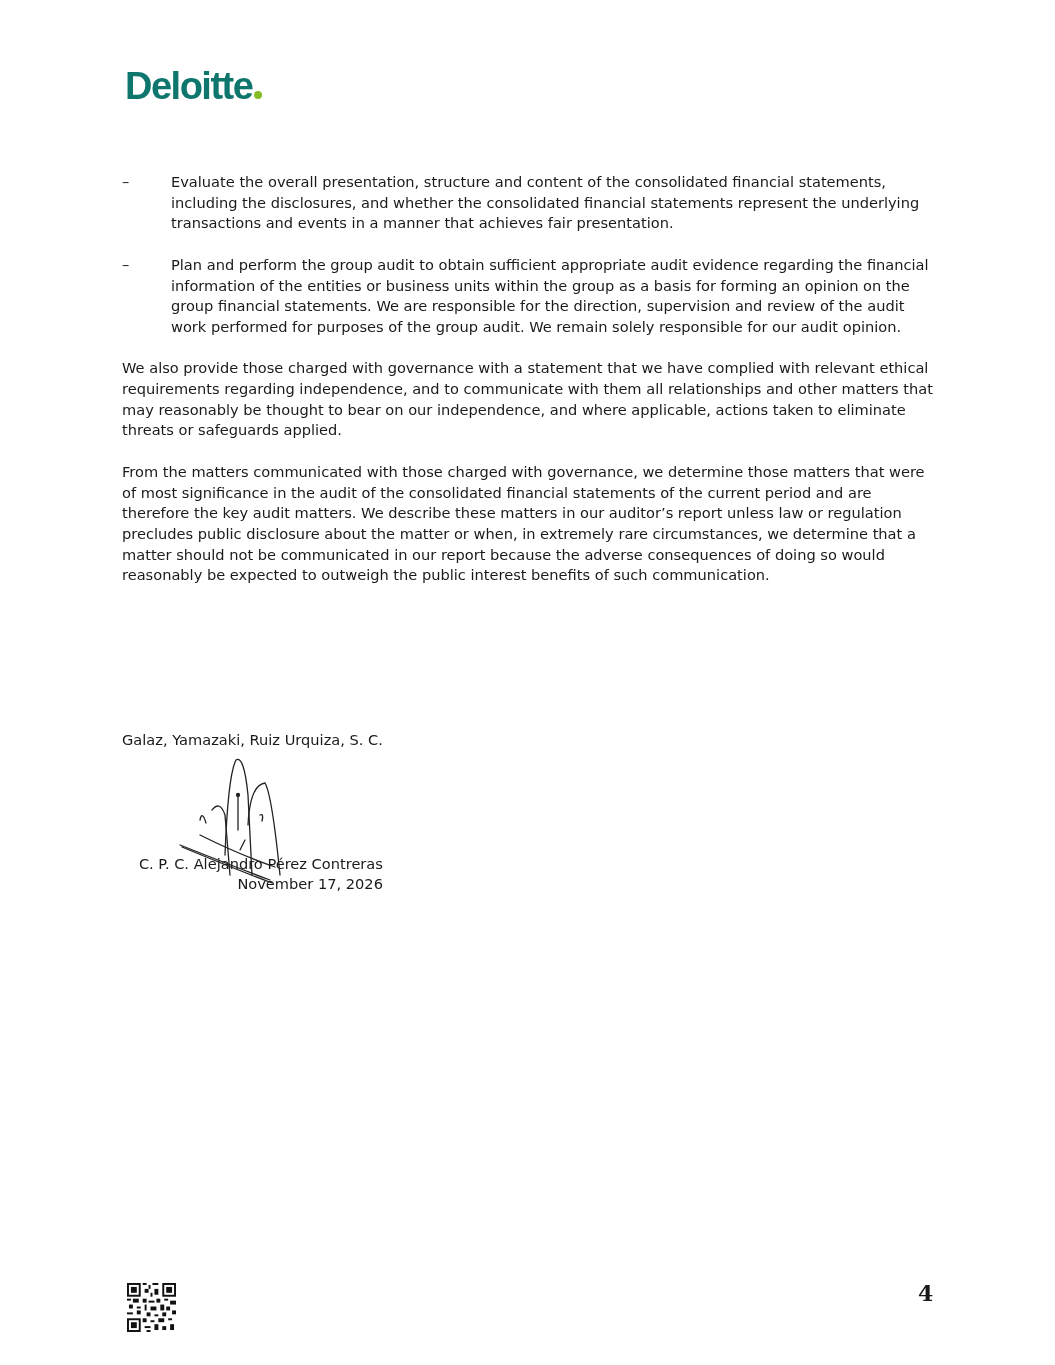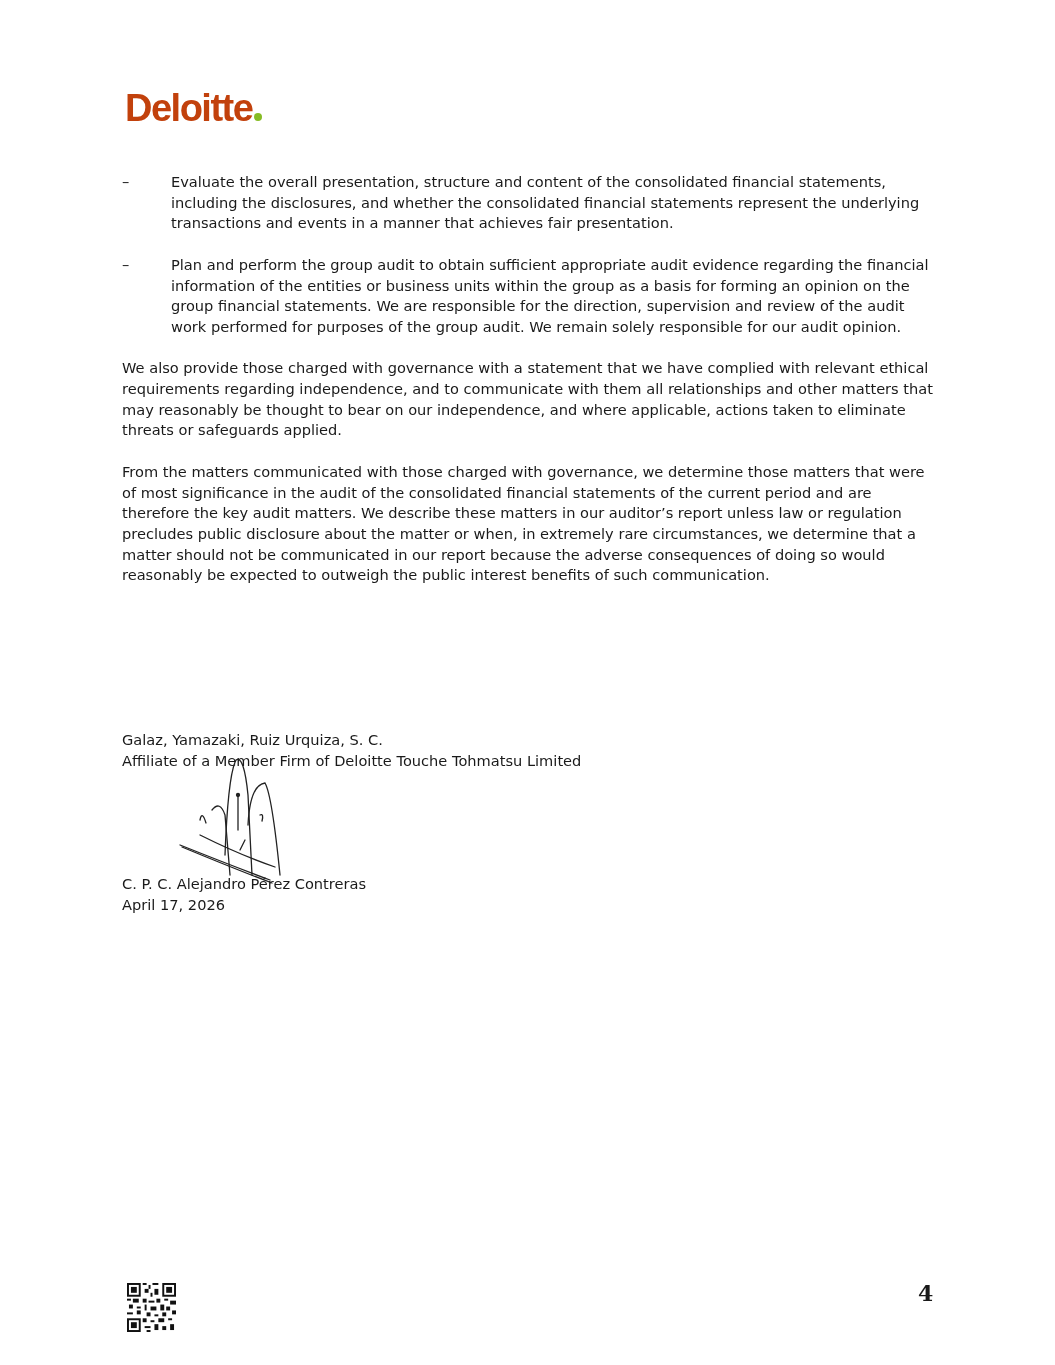--- a/index.html
+++ b/index.html
@@ -1,26 +1,26 @@
 <!DOCTYPE html>
 <html><head>
 <meta charset="utf-8">
 <style>
   html, body { margin: 0; padding: 0; background: #ffffff; }
   body { width: 1055px; height: 1365px; position: relative; overflow: hidden; color: #1a1a1a;
          font-family: "DejaVu Sans", sans-serif; }
   .logo { position: absolute; left: 125px; top: 66px; font-family: "Liberation Sans", sans-serif;
-          font-weight: bold; font-size: 38px; letter-spacing: -1.5px; color: #c2410c; line-height: 40px; margin-top: 22px; }
+          font-weight: bold; font-size: 38px; letter-spacing: -1.5px; color: #0f766e; line-height: 40px; }
   .logo .dot { display: inline-block; width: 8px; height: 8px; border-radius: 50%; background: #86bc25;
                margin-left: 2px; vertical-align: baseline; }
   .content { position: absolute; left: 122px; top: 172px; width: 820px; font-size: 14.6px; line-height: 20.7px; }
   .bullet { position: relative; padding-left: 49px; margin-bottom: 20.7px; }
   .bullet .dash { position: absolute; left: 0; top: 0; }
   p { margin: 0 0 20.7px 0; }
-  .sig-block { position: absolute; left: 122px; top: 730px; font-size: 14.6px; line-height: 20.7px; }
+  .sig-block { position: absolute; left: 122px; top: 730px; font-size: 14.6px; line-height: 20.7px; text-align: right; }
   .sig-block .gap { height: 103px; }
   .signature { position: absolute; left: 170px; top: 755px; width: 140px; height: 140px; }
   .qr { position: absolute; left: 127px; top: 1283px; width: 49px; height: 49px; }
   .page-num { position: absolute; left: 918px; top: 1280px; font-family: "DejaVu Serif", serif;
               font-weight: bold; font-size: 22px; }
 </style>
 </head>
 <body>
 
 <div class="logo">
@@ -35,24 +35,23 @@
   <div class="bullet">
     <span class="dash">–</span>
     <span>Plan and perform the group audit to obtain sufficient appropriate audit evidence regarding the financial information of the entities or business units within the group as a basis for forming an opinion on the group financial statements. We are responsible for the direction, supervision and review of the audit work performed for purposes of the group audit. We remain solely responsible for our audit opinion.</span>
   </div>
   <p>We also provide those charged with governance with a statement that we have complied with relevant ethical requirements regarding independence, and to communicate with them all relationships and other matters that may reasonably be thought to bear on our independence, and where applicable, actions taken to eliminate threats or safeguards applied.</p>
   <p>From the matters communicated with those charged with governance, we determine those matters that were of most significance in the audit of the consolidated financial statements of the current period and are therefore the key audit matters. We describe these matters in our auditor’s report unless law or regulation precludes public disclosure about the matter or when, in extremely rare circumstances, we determine that a matter should not be communicated in our report because the adverse consequences of doing so would reasonably be expected to outweigh the public interest benefits of such communication.</p>
 </div>
 
 <div class="sig-block">
   <div>Galaz, Yamazaki, Ruiz Urquiza, S. C.</div>
-  <div>Affiliate of a Member Firm of Deloitte Touche Tohmatsu Limited</div>
   <div class="gap"></div>
   <div>C. P. C. Alejandro Pérez Contreras</div>
-  <div>April 17, 2026</div>
+  <div>November 17, 2026</div>
 </div>
 
 <svg class="signature" viewBox="0 0 140 140">
   <g fill="none" stroke="#222" stroke-width="1.3" stroke-linecap="round">
     <path d="M10 90 Q60 110 100 125"></path>
     <path d="M12 92 Q60 112 102 128"></path>
     <path d="M30 80 Q70 100 105 112"></path>
     <path d="M30 65 Q32 55 36 68"></path>
     <path d="M42 55 Q50 45 55 60 L60 120"></path>
     <path d="M55 100 Q58 20 66 5 Q74 0 78 40 L82 120"></path>

